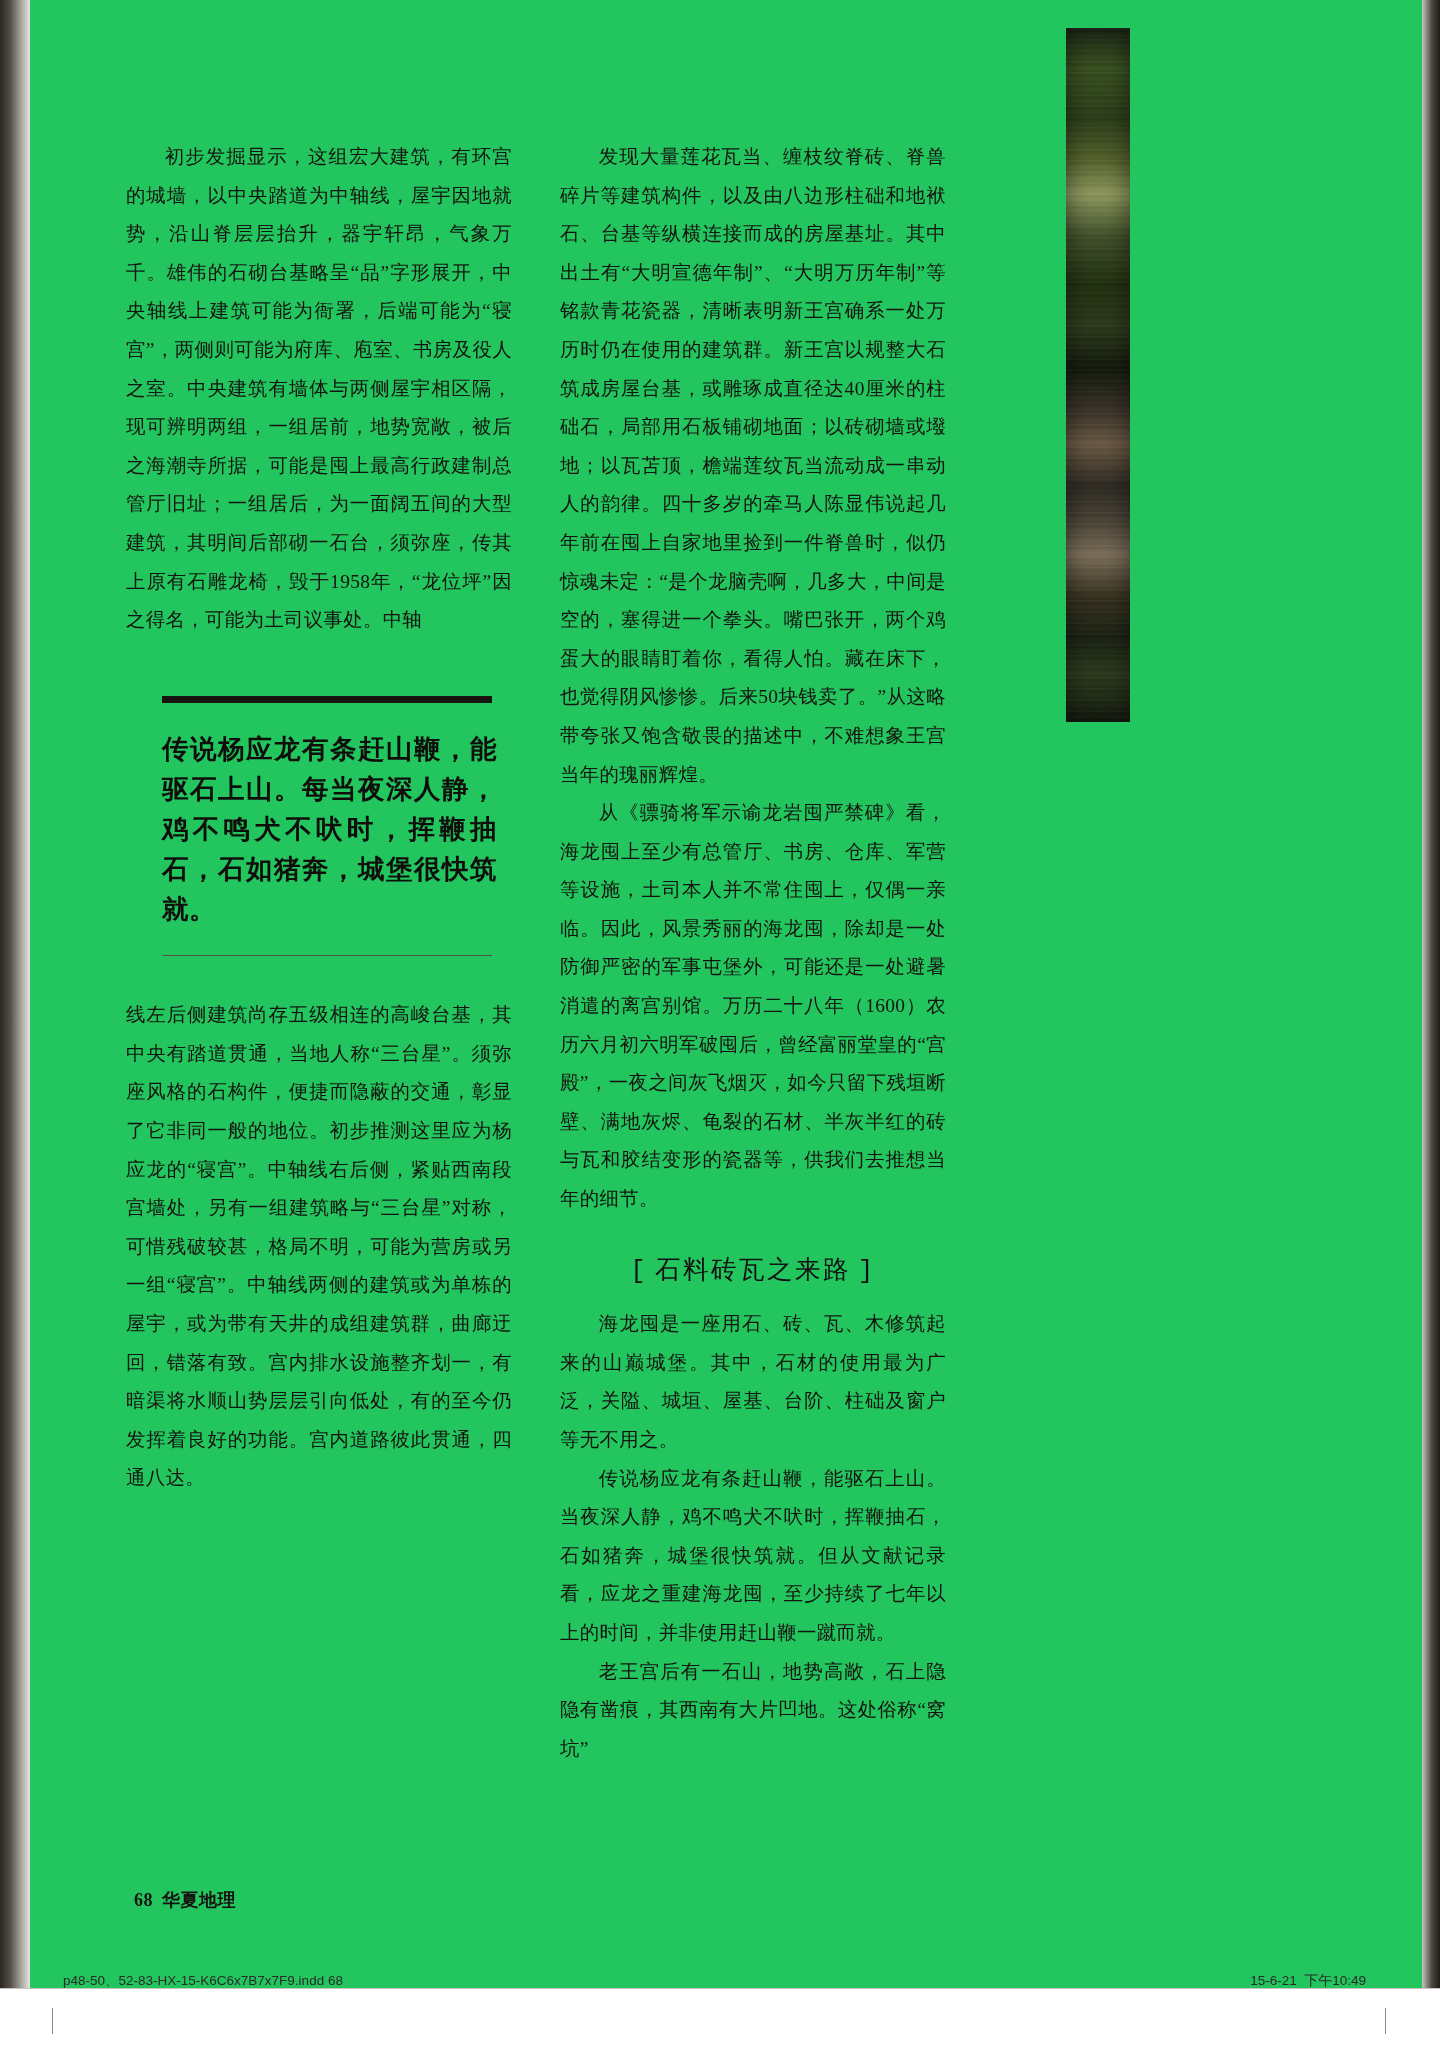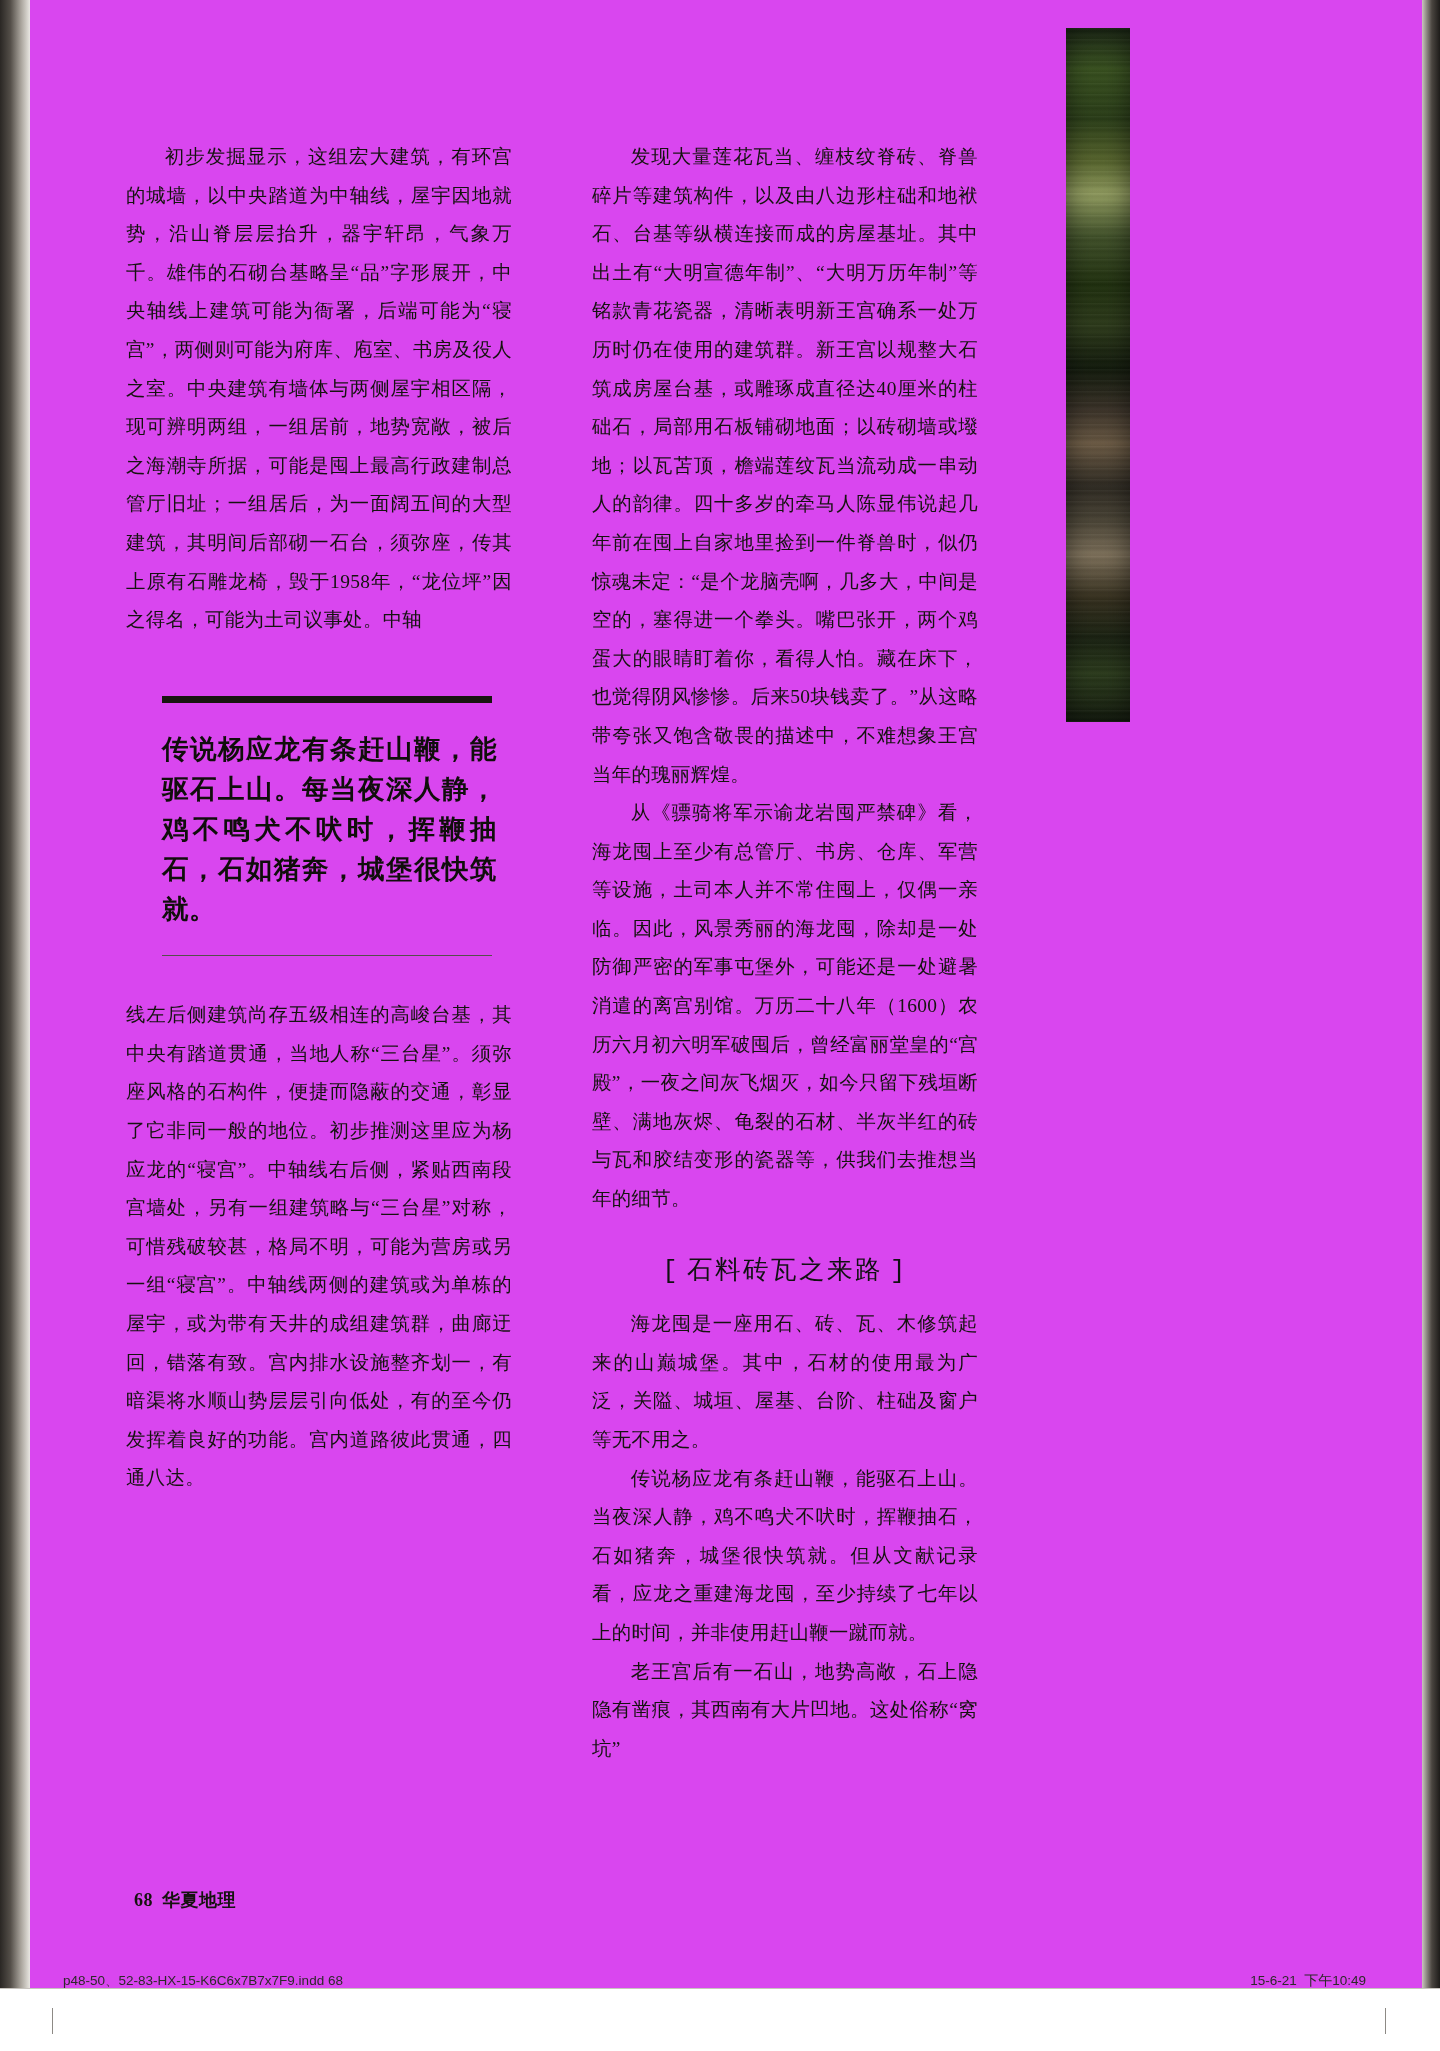--- a/index.html
+++ b/index.html
@@ -4,21 +4,21 @@
 <style>
   html, body {
     margin: 0;
     padding: 0;
     background: #6e6e6e;
   }
   .page {
     position: relative;
     width: 1440px;
     height: 2051px;
-    background: #d946ef;
+    background: #22c55e;
     overflow: hidden;
     font-family: "Liberation Serif", "DejaVu Serif", serif;
   }
 
   
   .scan-edge-left {
     position: absolute;
     left: 0; top: 0;
     width: 30px; height: 1992px;
     background: linear-gradient(to right, #2a2724 0%, #544f49 35%, #a9a49c 70%, #e8e6e1 100%);
@@ -85,21 +85,21 @@
     top: 138px;
     width: 386px;
     font-size: 19.4px;
     line-height: 38.6px;
     color: #15130f;
     text-align: justify;
     text-justify: inter-ideograph;
     letter-spacing: 0.35px;
   }
   .col-left  { left: 126px; }
-  .col-right { left: 592px; }
+  .col-right { left: 560px; }
 
   .col p {
     margin: 0;
     text-indent: 2em;
   }
   .col p.no-indent { text-indent: 0; }
 
   
   .pullquote {
     margin: 48px 0 40px 0;

